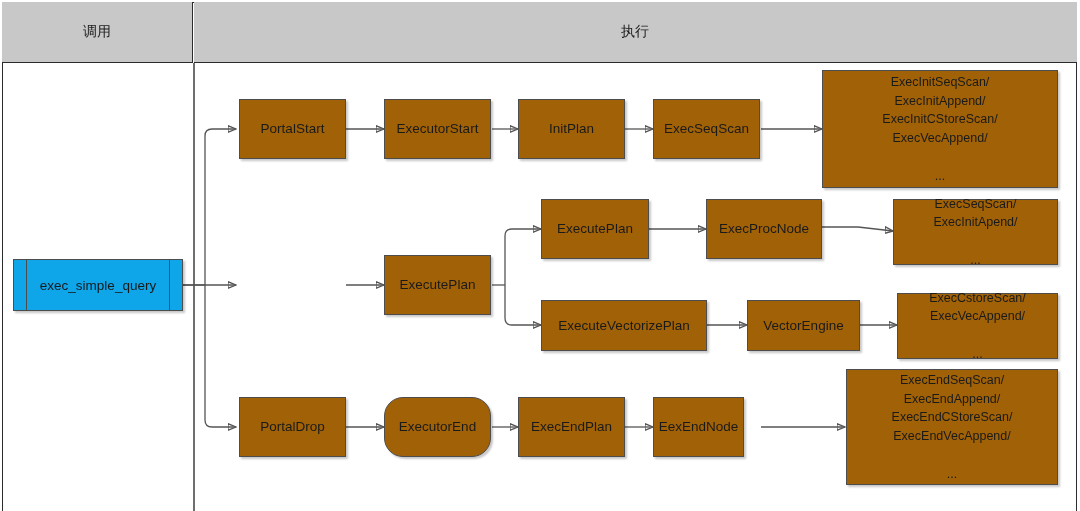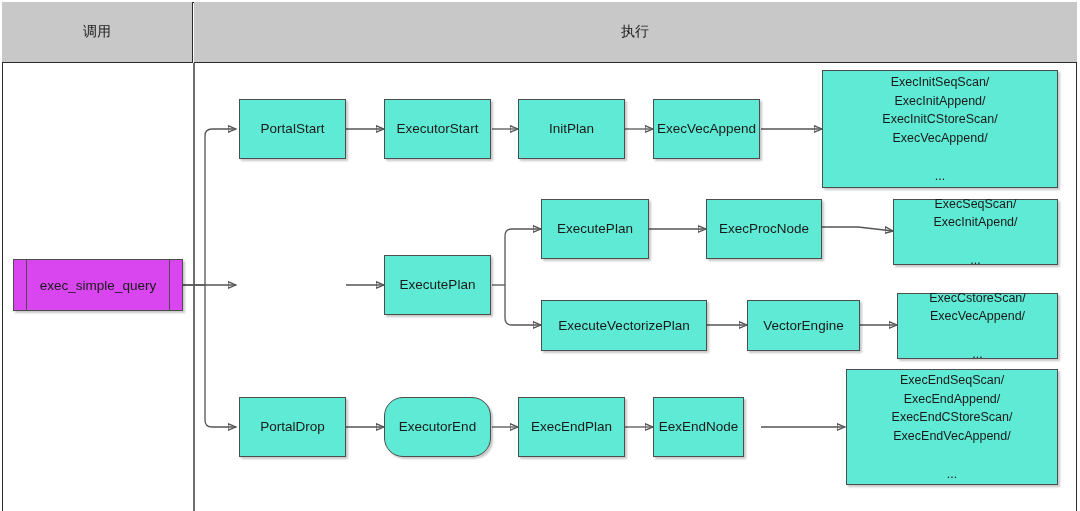--- a/index.html
+++ b/index.html
@@ -48,40 +48,40 @@
     top: 63px;
     width: 1.6px;
     height: 448px;
     background: #6e6e6e;
   }
 
   
   .node {
     position: absolute;
     box-sizing: border-box;
-    background: #5eead4;
+    background: #a16207;
     border: 1.4px solid #4d4d4d;
     box-shadow: 2px 2px 2px rgba(0,0,0,0.22);
     display: flex;
     align-items: center;
     justify-content: center;
     text-align: center;
     color: #1a1a1a;
     font-size: 13.5px;
     line-height: 1.45;
     white-space: pre-line;
     padding: 2px 4px;
   }
   .node.multi { font-size: 12.5px; line-height: 1.5; }
 
   
   .proc {
     position: absolute;
     box-sizing: border-box;
-    background: #d946ef;
+    background: #0ea5e9;
     border: 1.4px solid #4d4d4d;
     box-shadow: 2px 2px 2px rgba(0,0,0,0.22);
     display: flex;
     align-items: center;
     justify-content: center;
     color: #1a1a1a;
     font-size: 13.5px;
   }
   .proc::before, .proc::after {
     content: "";
@@ -149,21 +149,21 @@
     <path d="M761,427 L845,427" marker-end="url(#ah)"></path>
   </svg>
 
   <div class="proc" style="left:13px; top:259px; width:170px; height:52px;">
     <span>exec_simple_query</span>
   </div>
 
   <div class="node" style="left:239px; top:99px; width:107px; height:60px;">PortalStart</div>
   <div class="node" style="left:384px; top:99px; width:107px; height:60px;">ExecutorStart</div>
   <div class="node" style="left:518px; top:99px; width:107px; height:60px;">InitPlan</div>
-  <div class="node" style="left:653px; top:99px; width:107px; height:60px;">ExecVecAppend</div>
+  <div class="node" style="left:653px; top:99px; width:107px; height:60px;">ExecSeqScan</div>
   <div class="node multi" style="left:822px; top:70px; width:236px; height:118px;">ExecInitSeqScan/
 ExecInitAppend/
 ExecInitCStoreScan/
 ExecVecAppend/
 
 ...</div>
 
   <div class="node" style="left:384px; top:255px; width:107px; height:60px;">ExecutePlan</div>
 
   <div class="node" style="left:541px; top:199px; width:108px; height:60px;">ExecutePlan</div>

